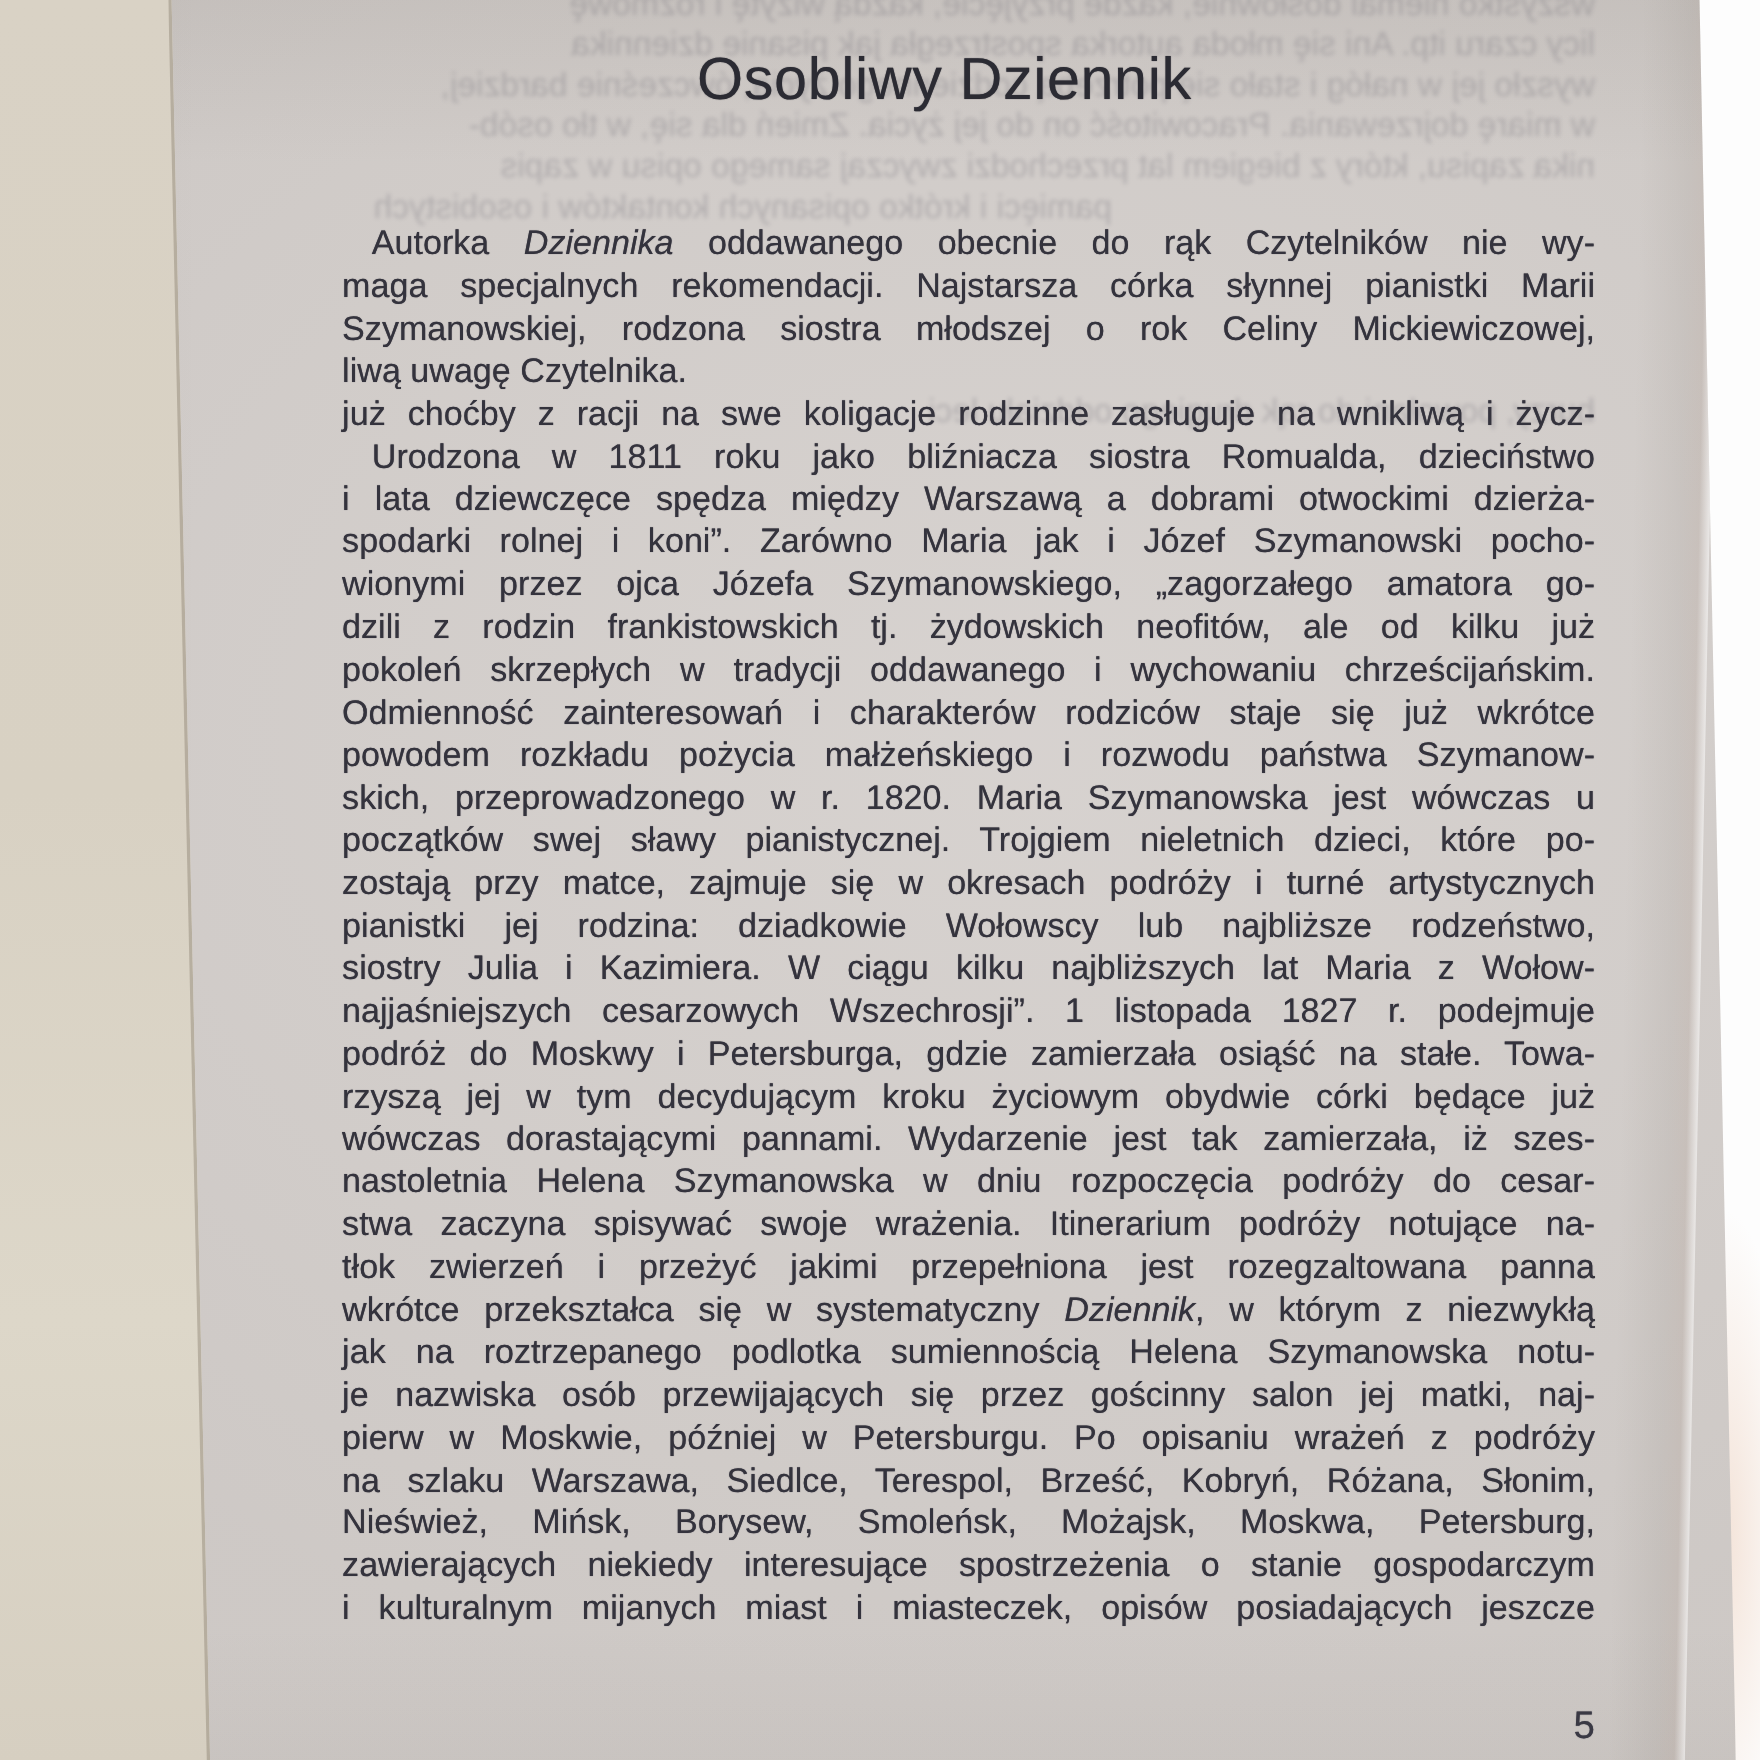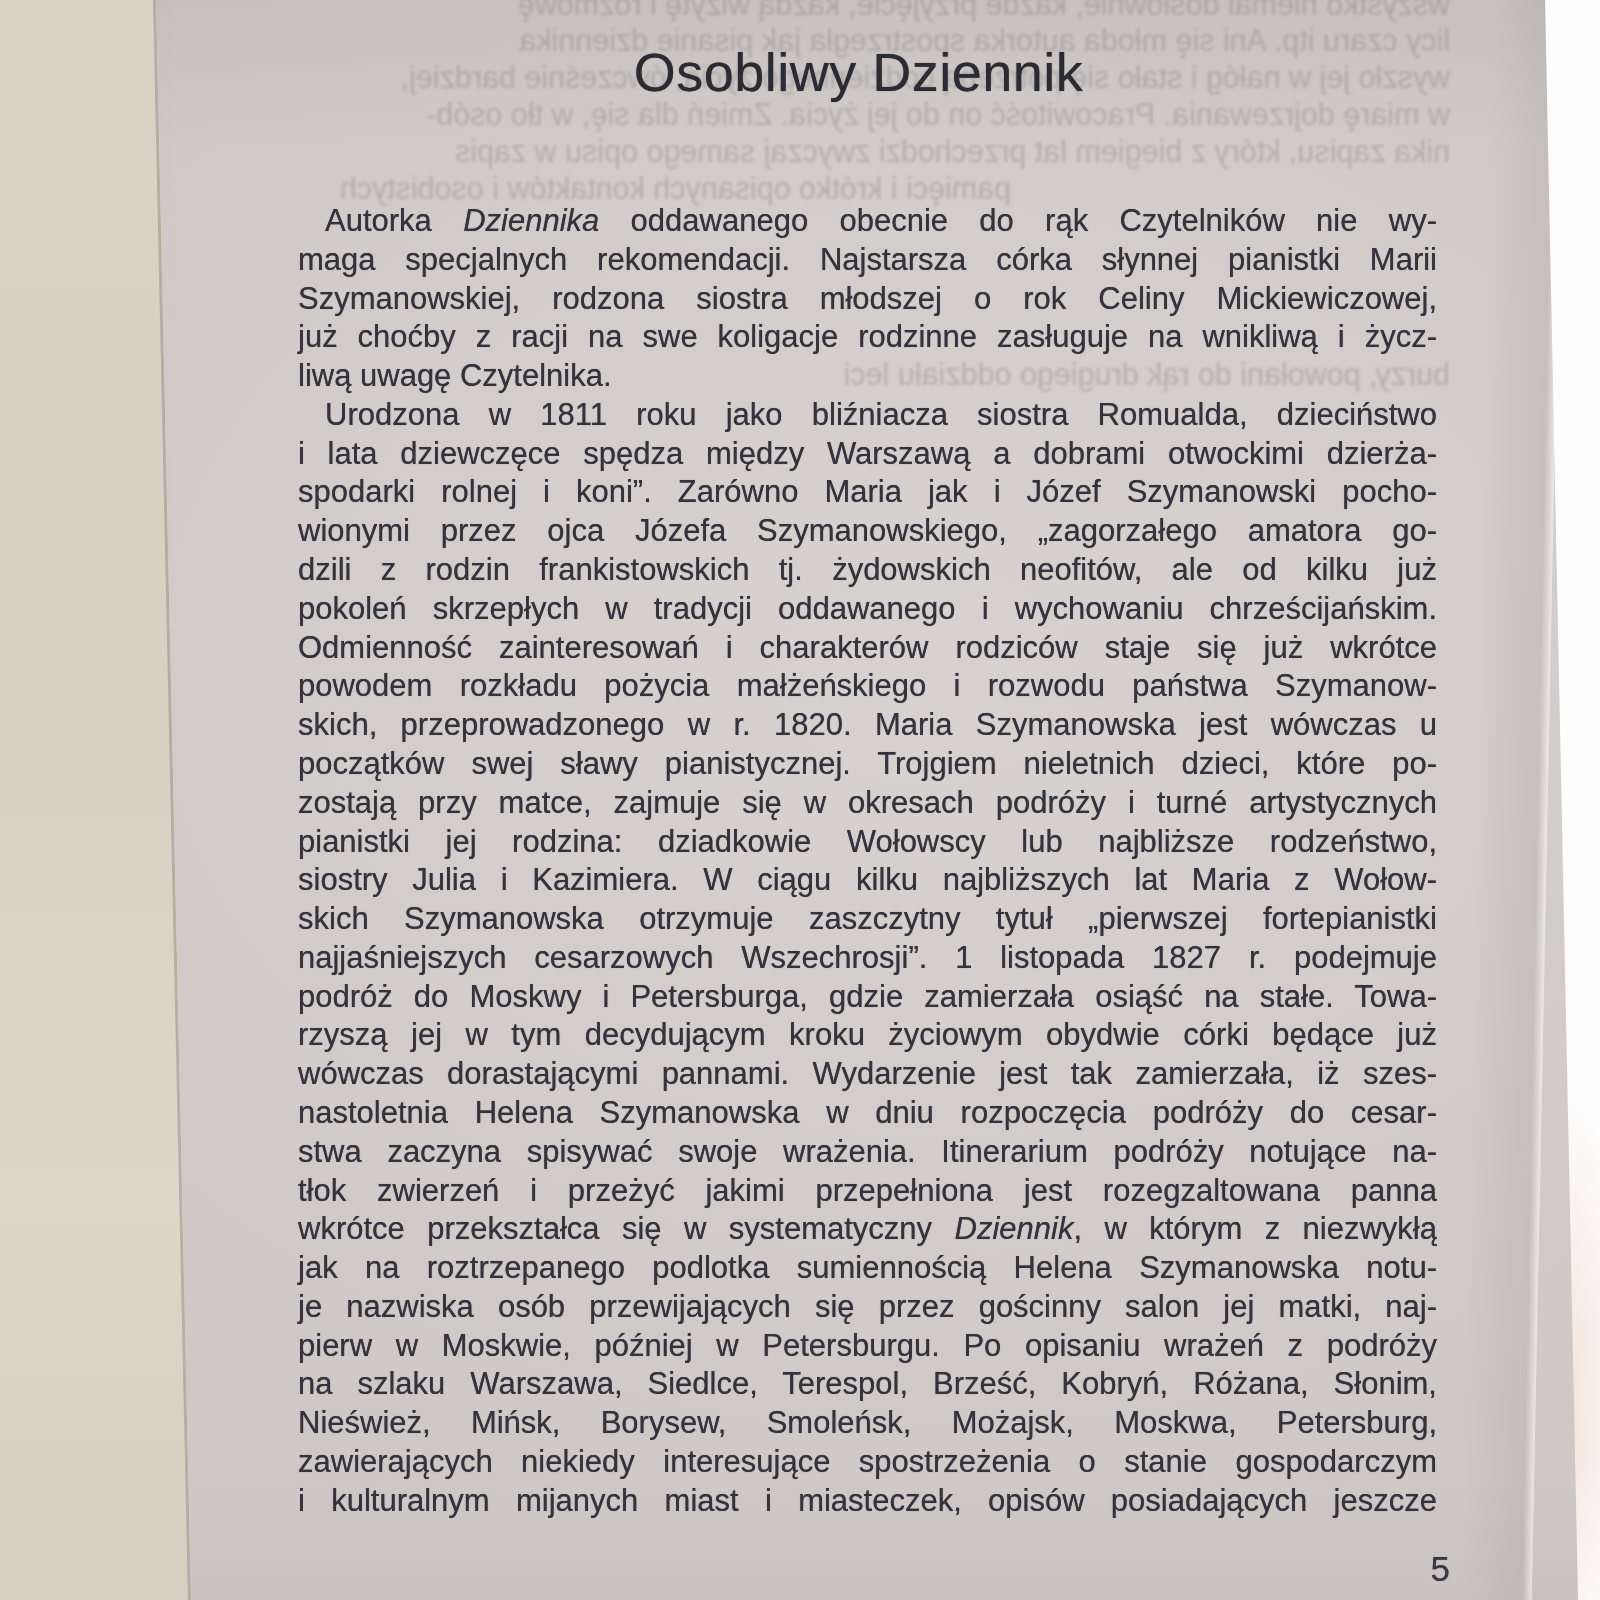--- a/index.html
+++ b/index.html
@@ -52,21 +52,21 @@
     white-space:nowrap;overflow:hidden;
   }
   .title{
     position:absolute;left:289px;top:41px;width:1139px;margin:0;
     font-size:54px;font-weight:normal;text-align:center;
     color:#2b2b33;letter-spacing:.5px;
     text-shadow:0 0 1px rgba(43,43,51,.75);
     filter:blur(.3px);
   }
   .body{
-    position:absolute;left:298px;top:202px;width:1139px;
+    position:absolute;left:311px;top:202px;width:1139px;
     font-size:31px;color:#34333d;
     filter:blur(.35px);
     text-shadow:0 0 .7px rgba(48,47,57,.85);
   }
   .line{
     height:38.79px;line-height:38.79px;
     text-align:justify;text-align-last:justify;text-justify:inter-word;
   }
   .line.ind{text-indent:27px;}
   .line.end{text-align-last:left;}
@@ -93,36 +93,35 @@
         <div class="ghost" style="top: 170px; left: 311px; width: 700px;">pamięci i krótko opisanych kontaktów i osobistych</div>
         <div class="ghost" style="top: 356px; left: 640px; width: 810px;">burzy, powołani do rąk drugiego oddziału leci</div>
       </div>
 
     <h1 class="title">Osobliwy Dziennik</h1>
 
     <div class="body" id="body-lines">
         <div class="line ind">Autorka <i>Dziennika</i> oddawanego obecnie do rąk Czytelników nie wy-</div>
         <div class="line">maga specjalnych rekomendacji. Najstarsza córka słynnej pianistki Marii</div>
         <div class="line">Szymanowskiej, rodzona siostra młodszej o rok Celiny Mickiewiczowej,</div>
+        <div class="line end">liwą uwagę Czytelnika.</div>
         <div class="line">już choćby z racji na swe koligacje rodzinne zasługuje na wnikliwą i życz-</div>
-        <div class="line end">liwą uwagę Czytelnika.</div>
         <div class="line ind">Urodzona w 1811 roku jako bliźniacza siostra Romualda, dzieciństwo</div>
         <div class="line">i lata dziewczęce spędza między Warszawą a dobrami otwockimi dzierża-</div>
         <div class="line">spodarki rolnej i koni”. Zarówno Maria jak i Józef Szymanowski pocho-</div>
         <div class="line">wionymi przez ojca Józefa Szymanowskiego, „zagorzałego amatora go-</div>
         <div class="line">dzili z rodzin frankistowskich tj. żydowskich neofitów, ale od kilku już</div>
         <div class="line">pokoleń skrzepłych w tradycji oddawanego i wychowaniu chrześcijańskim.</div>
         <div class="line">Odmienność zainteresowań i charakterów rodziców staje się już wkrótce</div>
         <div class="line">powodem rozkładu pożycia małżeńskiego i rozwodu państwa Szymanow-</div>
         <div class="line">skich, przeprowadzonego w r. 1820. Maria Szymanowska jest wówczas u</div>
         <div class="line">początków swej sławy pianistycznej. Trojgiem nieletnich dzieci, które po-</div>
         <div class="line">zostają przy matce, zajmuje się w okresach podróży i turné artystycznych</div>
         <div class="line">pianistki jej rodzina: dziadkowie Wołowscy lub najbliższe rodzeństwo,</div>
         <div class="line">siostry Julia i Kazimiera. W ciągu kilku najbliższych lat Maria z Wołow-</div>
-        <div class="line">skich Szymanowska otrzymuje zaszczytny tytuł „pierwszej fortepianistki</div>
         <div class="line">najjaśniejszych cesarzowych Wszechrosji”. 1 listopada 1827 r. podejmuje</div>
         <div class="line">podróż do Moskwy i Petersburga, gdzie zamierzała osiąść na stałe. Towa-</div>
         <div class="line">rzyszą jej w tym decydującym kroku życiowym obydwie córki będące już</div>
         <div class="line">wówczas dorastającymi pannami. Wydarzenie jest tak zamierzała, iż szes-</div>
         <div class="line">nastoletnia Helena Szymanowska w dniu rozpoczęcia podróży do cesar-</div>
         <div class="line">stwa zaczyna spisywać swoje wrażenia. Itinerarium podróży notujące na-</div>
         <div class="line">tłok zwierzeń i przeżyć jakimi przepełniona jest rozegzaltowana panna</div>
         <div class="line">wkrótce przekształca się w systematyczny <i>Dziennik</i>, w którym z niezwykłą</div>
         <div class="line">jak na roztrzepanego podlotka sumiennością Helena Szymanowska notu-</div>
         <div class="line">je nazwiska osób przewijających się przez gościnny salon jej matki, naj-</div>

